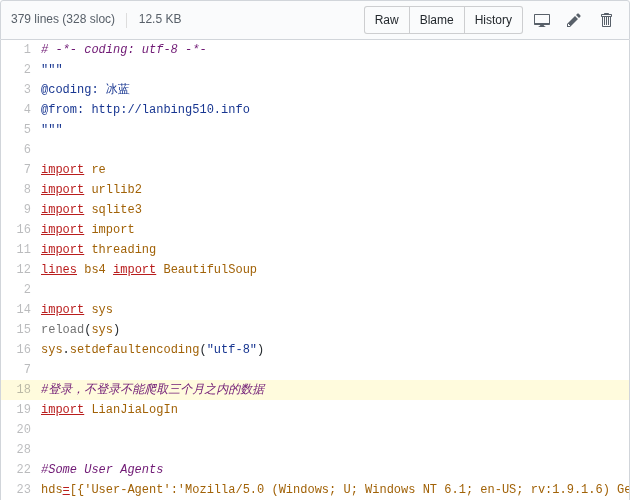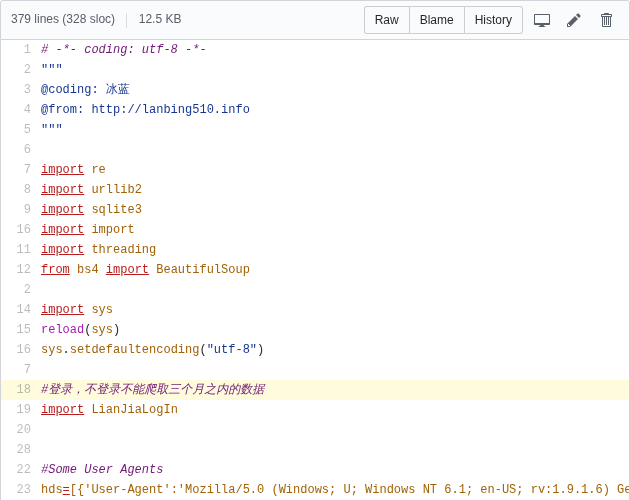--- a/index.html
+++ b/index.html
@@ -16,21 +16,21 @@
 .icon-btn { display: inline-flex; align-items: center; justify-content: center; width: 26px; height: 26px; color: #586069; cursor: pointer; margin-left: 6px; }
 .icon-btn svg { fill: currentColor; }
 .code-area { border: 1px solid #d1d5da; border-top: 0; overflow-x: auto; }
 table.code { border-collapse: collapse; width: 100%; }
 td.ln { width: 40px; min-width: 40px; text-align: right; padding: 0 10px; color: rgba(27,31,35,0.3); font-family: SFMono-Regular, Consolas, "Liberation Mono", Menlo, monospace; font-size: 12px; line-height: 20px; vertical-align: top; user-select: none; }
 td.cl { font-family: SFMono-Regular, Consolas, "Liberation Mono", Menlo, monospace; font-size: 12px; line-height: 20px; white-space: pre; padding-right: 10px; }
 .c { color: #701a75; font-style: italic; }
 .k { color: #b91c1c; text-decoration: underline; }
 .n { color: #a16207; }
 .s { color: #183691; }
-.f { color: #a21caf; }
+.f { color: #737373; }
 .hl { background: #fffbdd; }
 </style>
 </head>
 <body>
 
 <div class="file-header">
   <div class="file-info">
     <span>379 lines (328 sloc)</span>
     <span class="divider"></span>
     <span>12.5 KB</span>
@@ -101,21 +101,21 @@
         <tr>
           <td class="ln">16</td>
           <td class="cl"><span class="k">import</span> <span class="n">import</span></td>
         </tr>
         <tr>
           <td class="ln">11</td>
           <td class="cl"><span class="k">import</span> <span class="n">threading</span></td>
         </tr>
         <tr>
           <td class="ln">12</td>
-          <td class="cl"><span class="k">from</span> <span class="n">bs4</span> <span class="k">import</span> <span class="n">BeautifulSoup</span></td>
+          <td class="cl"><span class="k">lines</span> <span class="n">bs4</span> <span class="k">import</span> <span class="n">BeautifulSoup</span></td>
         </tr>
         <tr>
           <td class="ln">2</td>
           <td class="cl"></td>
         </tr>
         <tr>
           <td class="ln">14</td>
           <td class="cl"><span class="k">import</span> <span class="n">sys</span></td>
         </tr>
         <tr>

